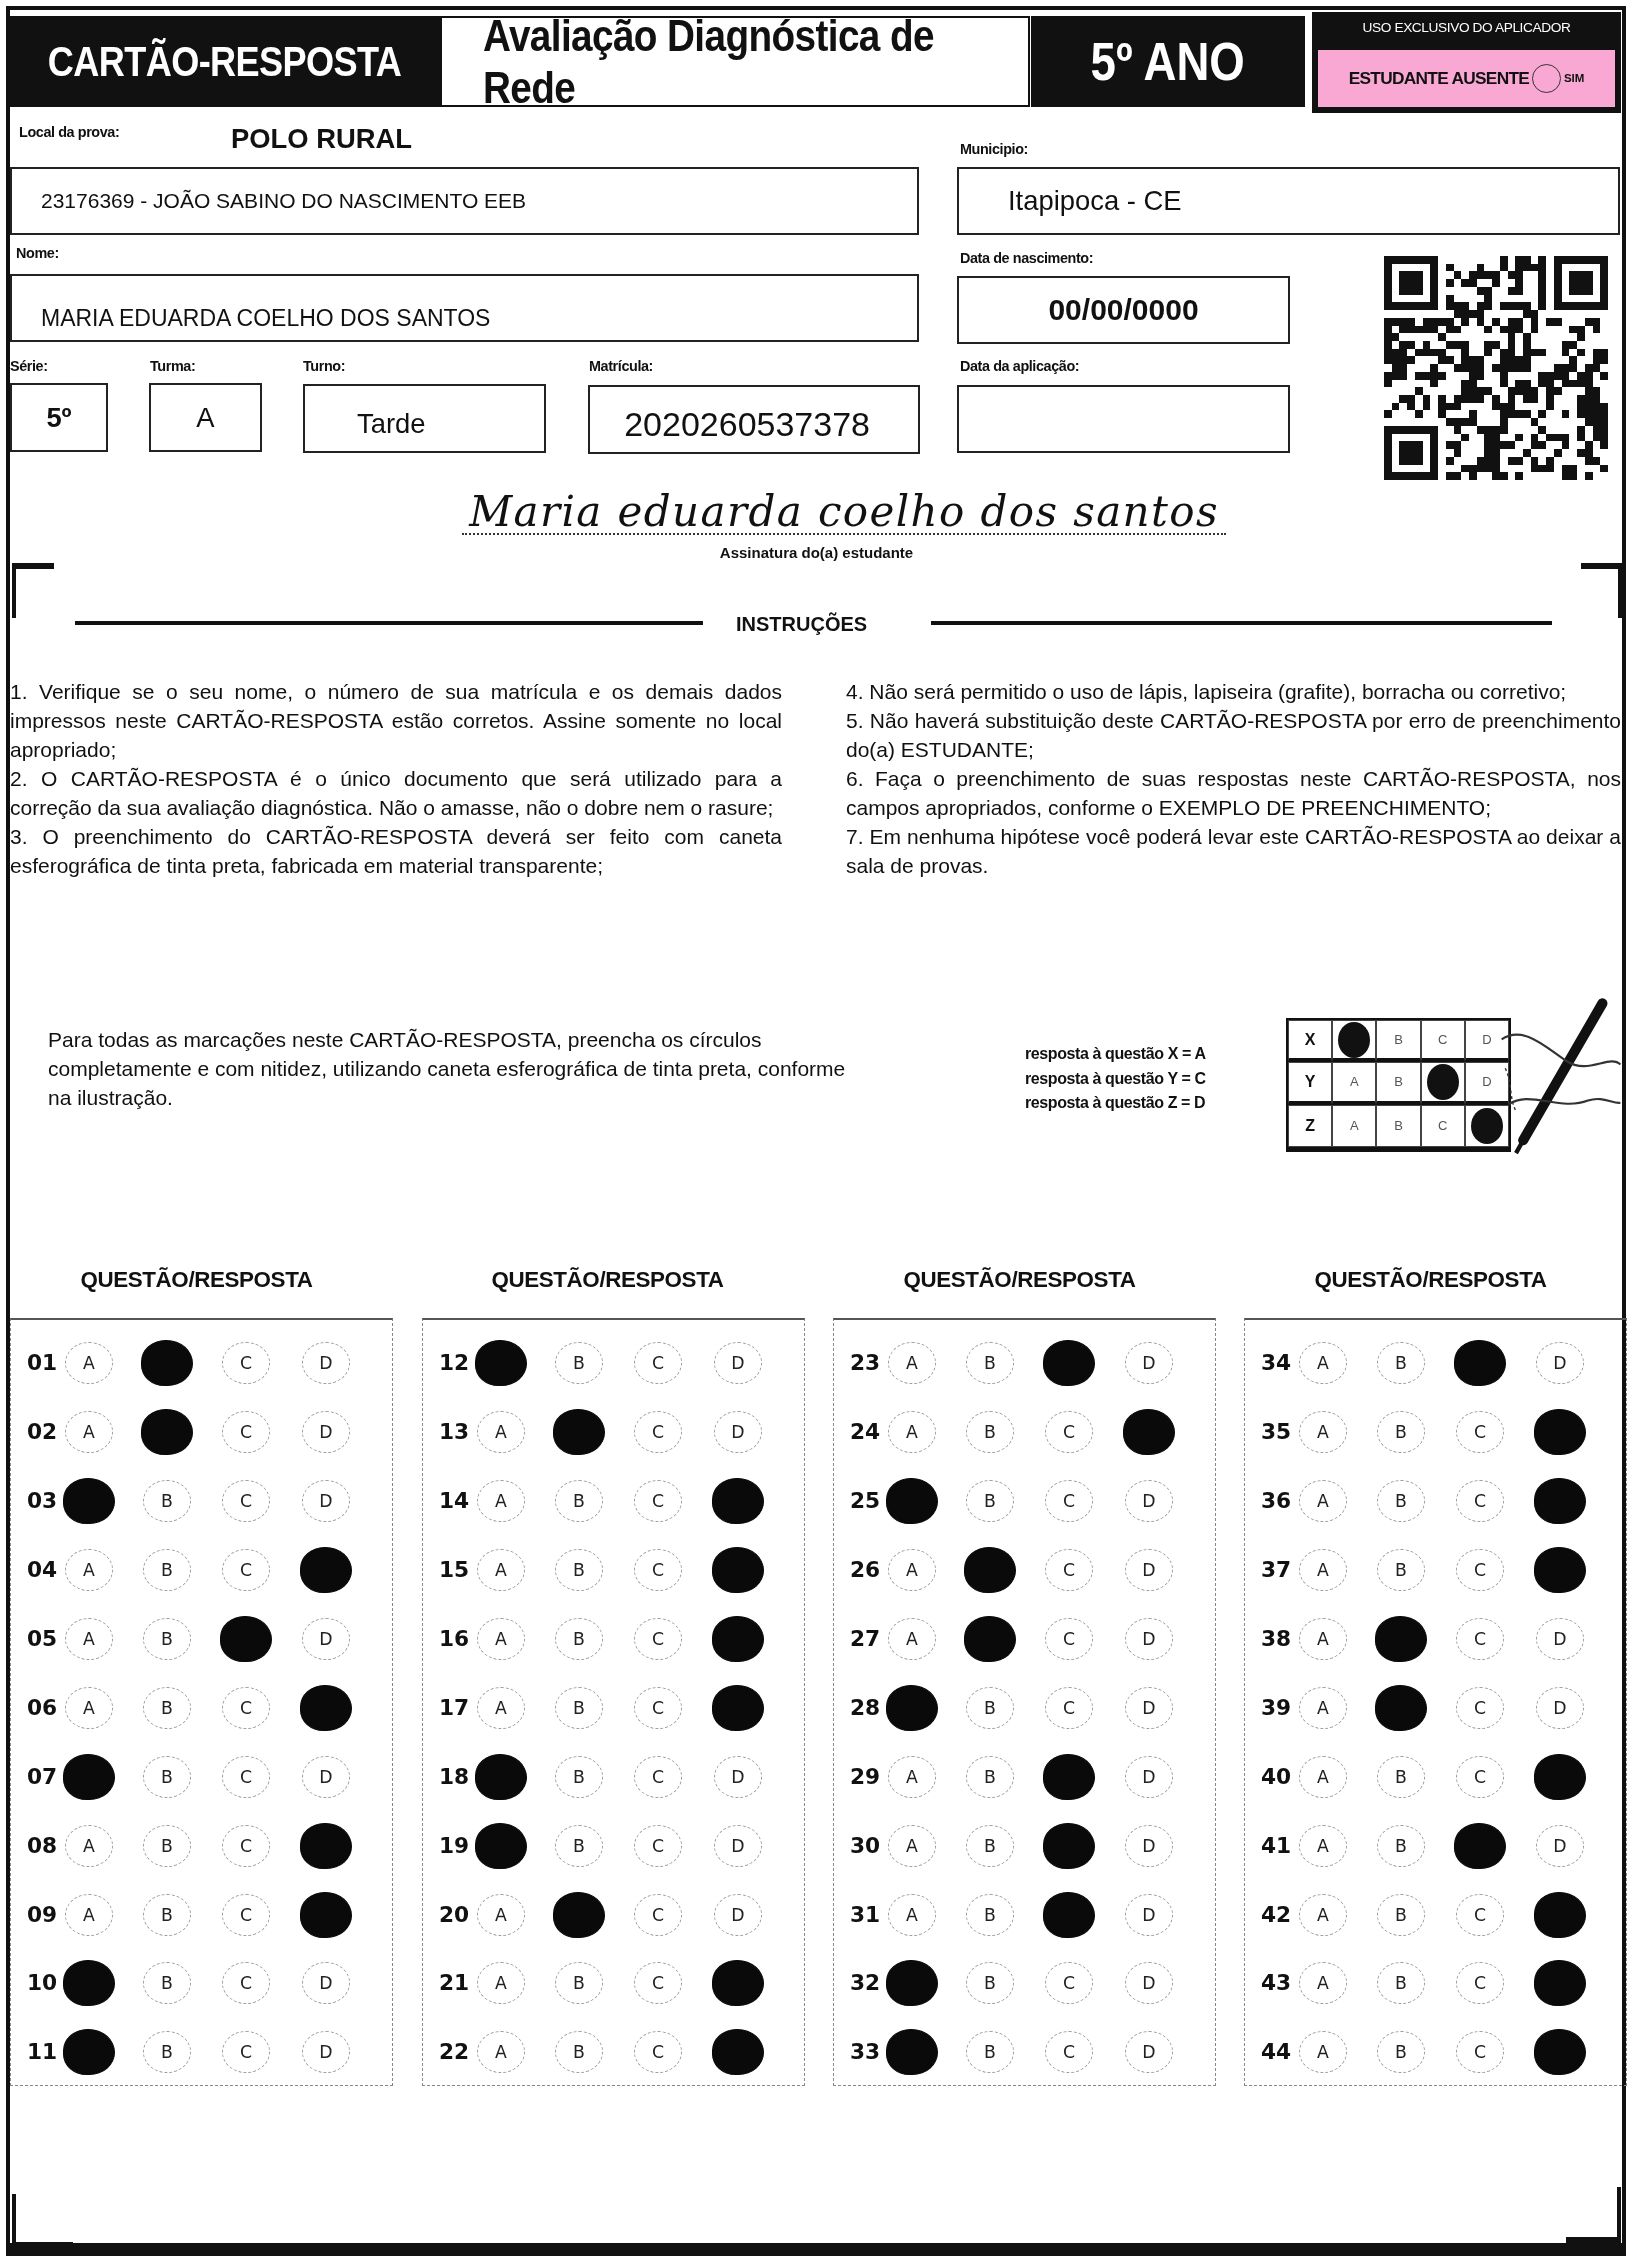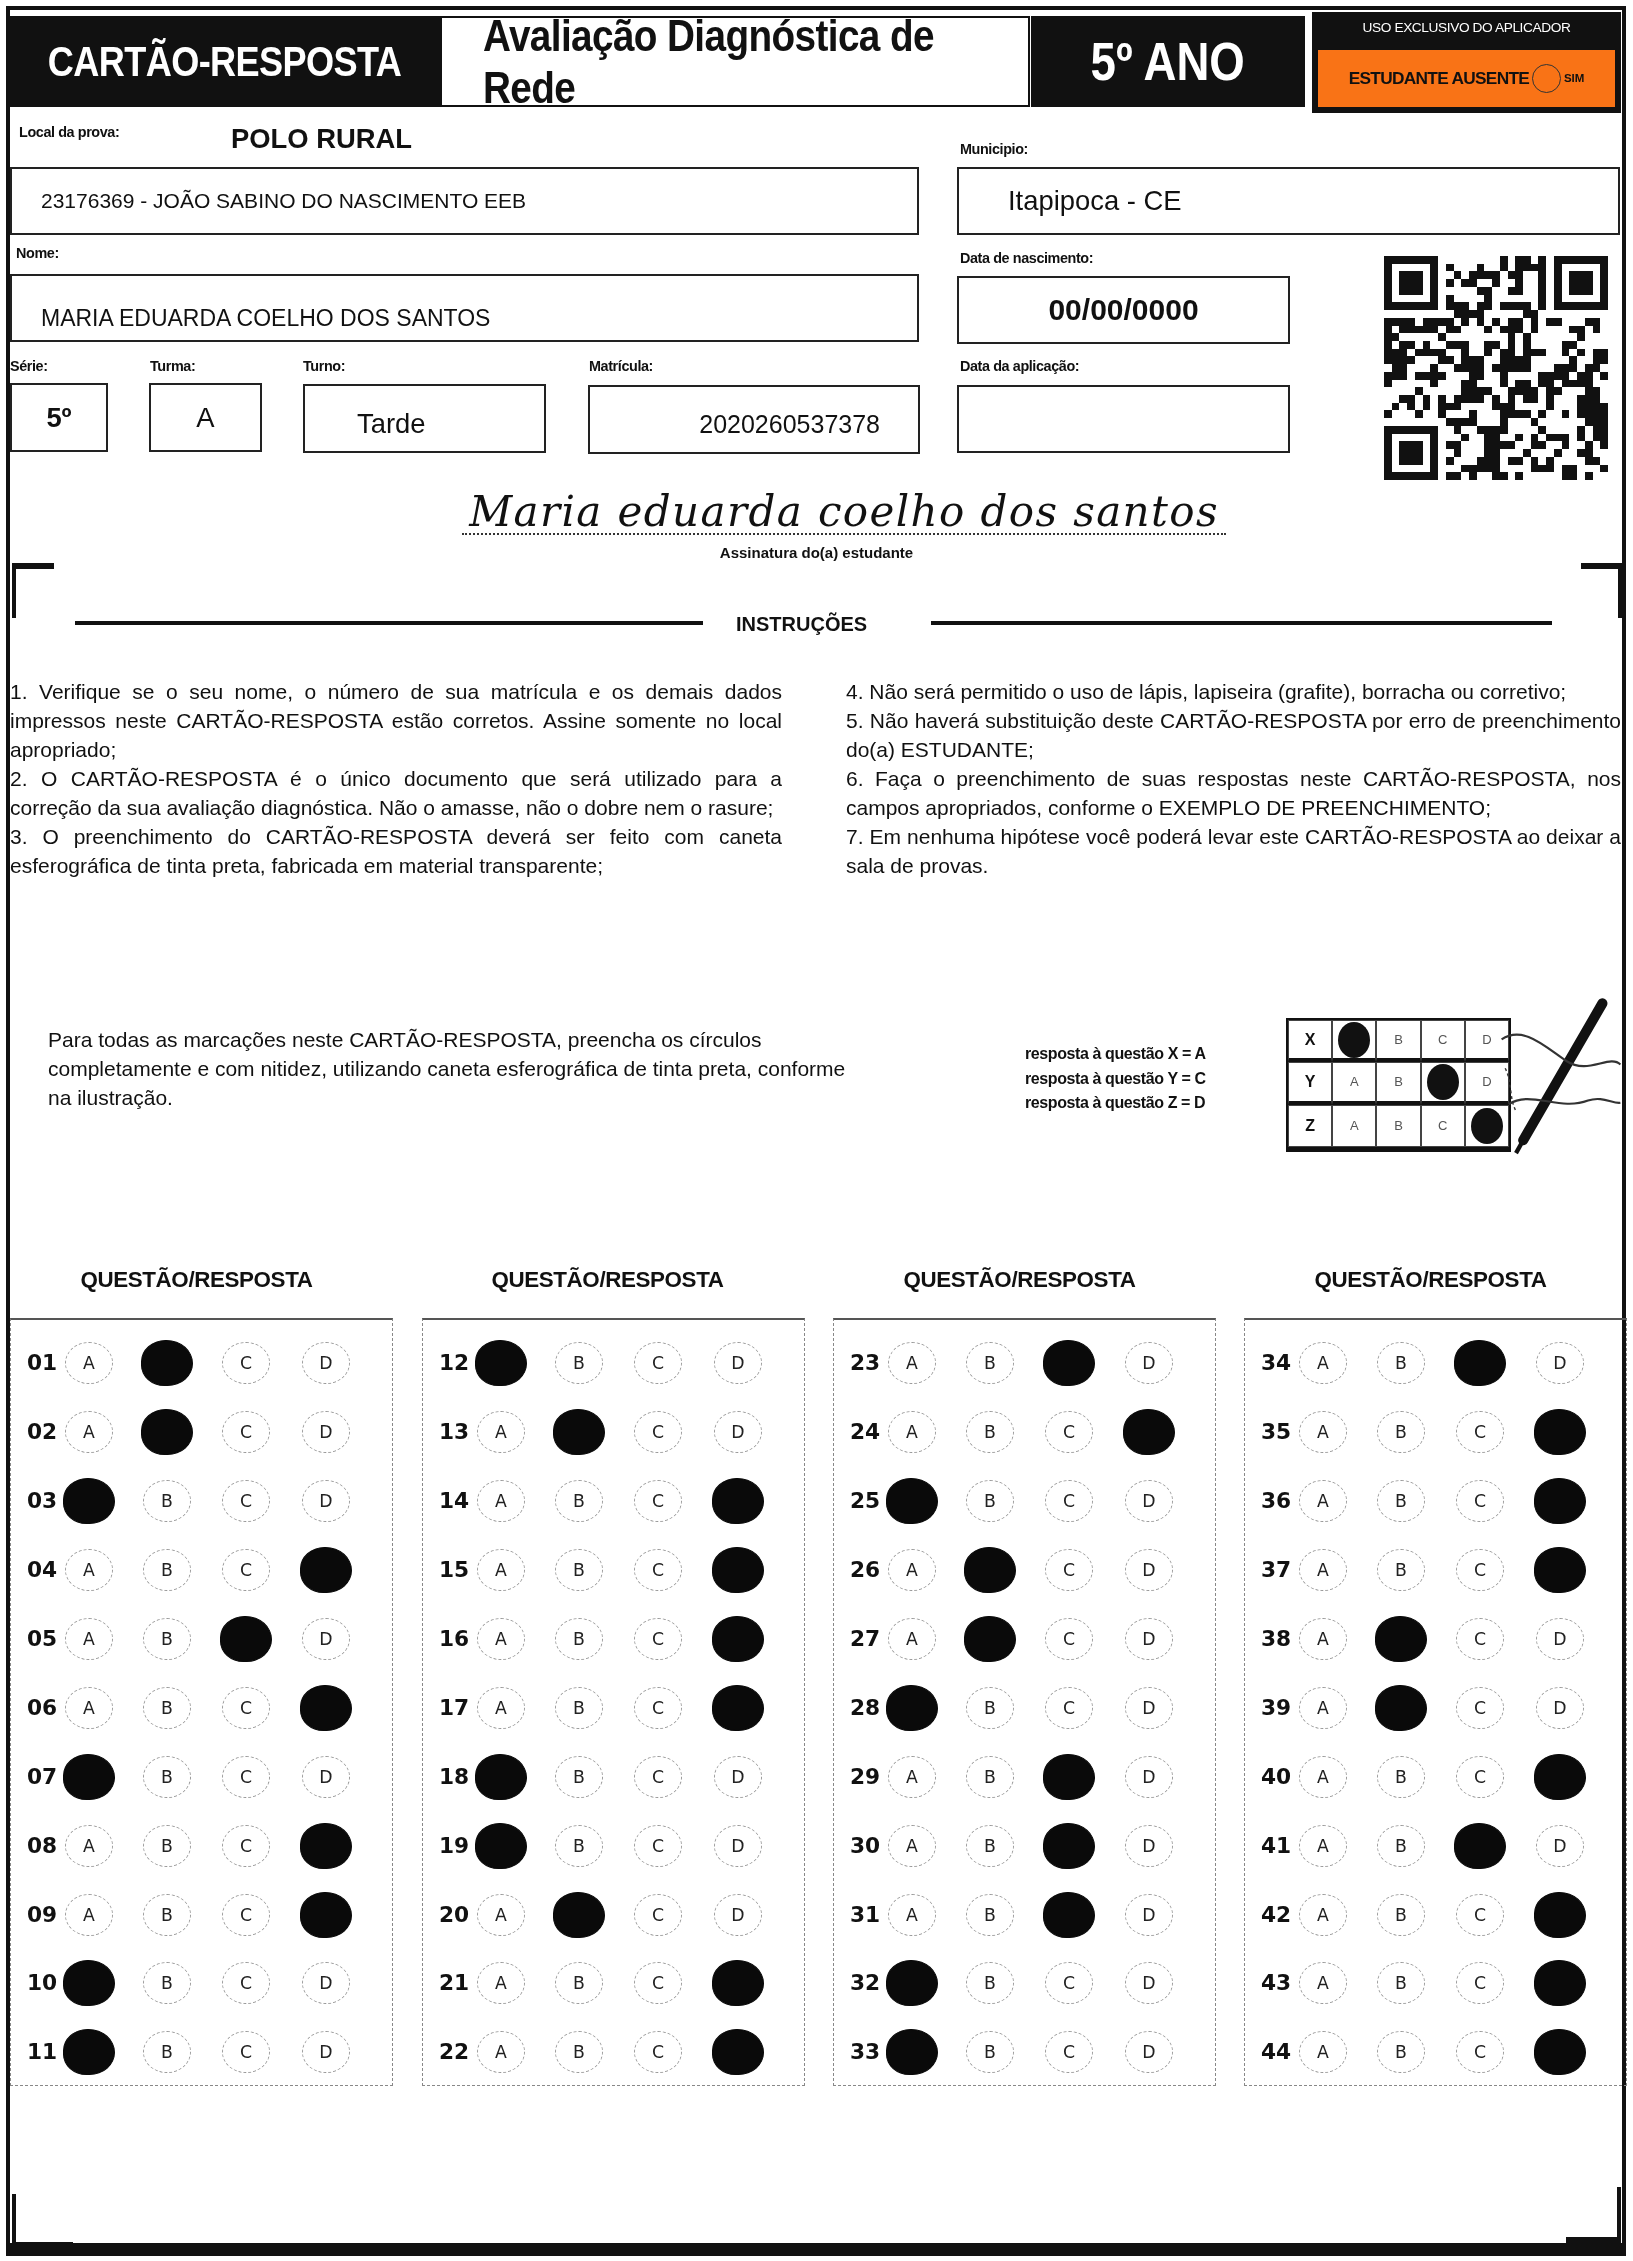--- a/index.html
+++ b/index.html
@@ -11,21 +11,21 @@
   
   .hdr-left { position: absolute; left: 10px; top: 16px; width: 430px; height: 91px; background: #111; color: #fff;
     font-family: "Liberation Sans", sans-serif; font-weight: bold; font-size: 42px; display: flex; align-items: center; justify-content: center; letter-spacing: -0.7px; transform-origin: left center; }
   .hdr-left span, .hdr-mid span, .hdr-grade span { display: inline-block; transform: scaleX(0.86); }
   .hdr-mid { position: absolute; left: 440px; top: 16px; width: 590px; height: 91px; border: 2.9px solid #111; background: #fff;
     font-weight: bold; font-size: 45px; display: flex; align-items: center; justify-content: center; letter-spacing: -0.7px; }
   .hdr-grade { position: absolute; left: 1031px; top: 16px; width: 274px; height: 91px; background: #111; color: #fff;
     font-weight: bold; font-size: 53px; display: flex; align-items: center; justify-content: center; }
   .hdr-aplic { position: absolute; left: 1312px; top: 11.5px; width: 309px; height: 101px; background: #111; }
   .aplic-title { position: absolute; left: 0; right: 0; top: 8.7px; text-align: center; color: #fff; font-size: 13.7px; letter-spacing: -0.4px; }
-  .aplic-box { position: absolute; left: 5.8px; right: 5.8px; top: 38px; bottom: 5.8px; background: #f97316; display: flex; align-items: center; justify-content: center; gap: 2.9px; }
+  .aplic-box { position: absolute; left: 5.8px; right: 5.8px; top: 38px; bottom: 5.8px; background: #f9a8d4; display: flex; align-items: center; justify-content: center; gap: 2.9px; }
   .aplic-label { font-size: 17.3px; font-weight: bold; letter-spacing: -0.7px; }
   .aplic-radio { width: 29px; height: 29px; border: 1.4px solid #333; border-radius: 50%; display: inline-block; }
   .aplic-sim { font-size: 11.5px; font-weight: bold; }
 
   
   .lbl { position: absolute; font-size: 14.4px; font-weight: bold; letter-spacing: -0.4px; }
   .field { position: absolute; border: 2.9px solid #222; background: #fff; display: flex; align-items: center; font-size: 23px; }
   .field.big { font-weight: bold; }
   .polo { position: absolute; left: 231px; top: 123px; font-size: 27.4px; font-weight: bold; }
 
@@ -110,21 +110,21 @@
 </div>
 <div class="lbl" style="left:150px; top:358px;">Turma:</div>
 <div class="field" style="left:149px; top:383px; width:113px; height:69px; justify-content:center; font-size:27.4px;">
   <span>A</span>
 </div>
 <div class="lbl" style="left:303px; top:358px;">Turno:</div>
 <div class="field" style="left:303px; top:384px; width:243px; height:69px; padding-left:52px; padding-top:10px; font-size:27.4px;">
   <span>Tarde</span>
 </div>
 <div class="lbl" style="left:589px; top:358px;">Matrícula:</div>
-<div class="field" style="left:588px; top:385px; width:332px; height:69px; justify-content:flex-end; padding-right:38px; padding-top:10px; font-size:25px;">
+<div class="field" style="left:588px; top:385px; width:332px; height:69px; justify-content:flex-end; padding-right:48px; padding-top:10px; font-size:34px;">
   <span>2020260537378</span>
 </div>
 
 <div class="lbl" style="left:960px; top:358px;">Data da aplicação:</div>
 <div class="field" style="left:957px; top:385px; width:333px; height:68px;">
   <span></span>
 </div>
 
 <svg class="qr" viewBox="0 0 29 29" shape-rendering="crispEdges">
   <g id="qr-g" fill="#111">

